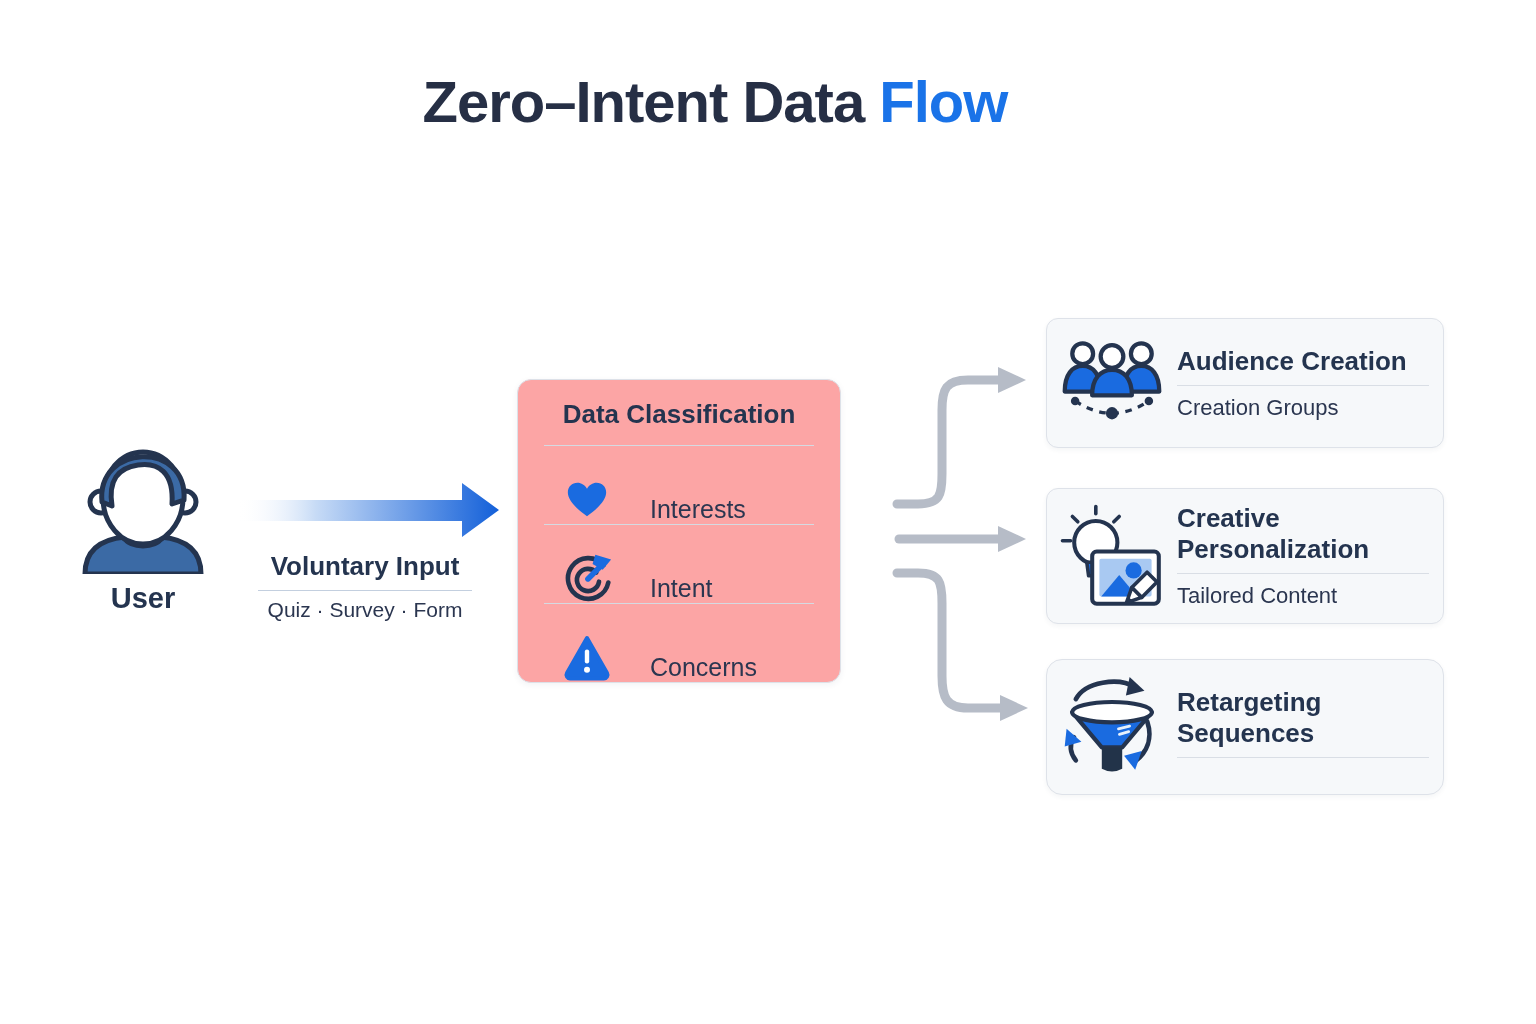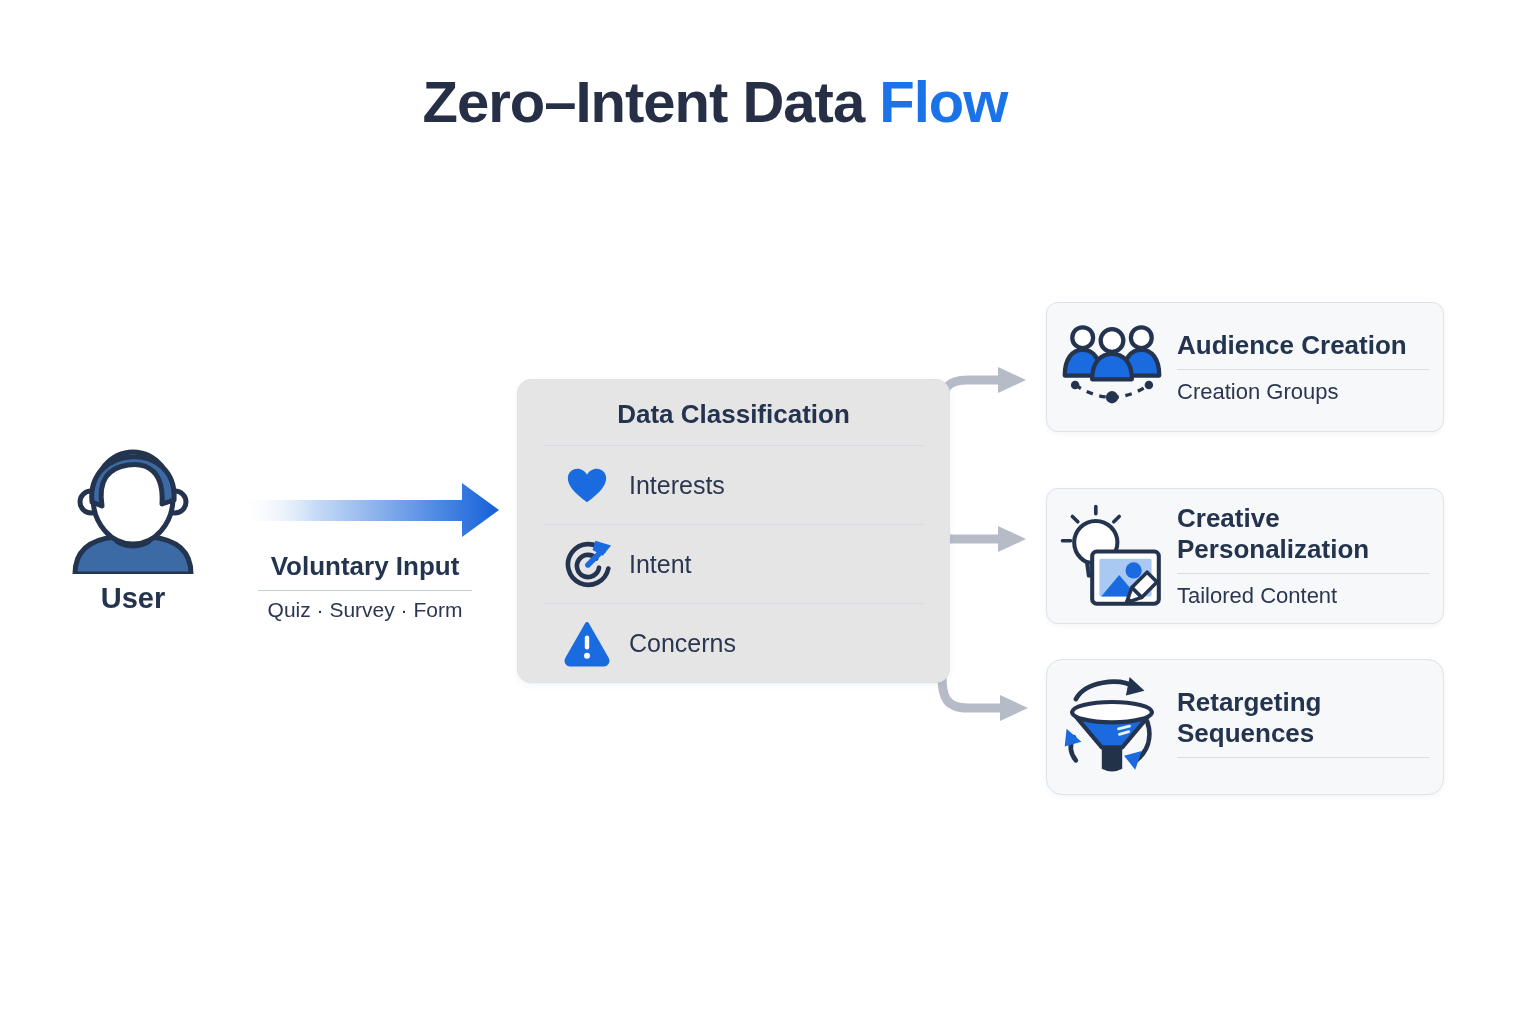--- a/index.html
+++ b/index.html
@@ -11,46 +11,46 @@
   }
   .abs{position:absolute;}
 
   
   .title-wrap{left:0;top:68px;width:1430px;text-align:center;
     font-size:58px;font-weight:700;letter-spacing:-1px;}
   .title-main{color:#262f45;}
   .title-accent{color:#1a73e8;margin-top:12px;}
 
   
-  .user-wrap{left:58px;top:418px;width:150px;text-align:center;}
+  .user-wrap{left:68px;top:418px;width:150px;text-align:center;}
   .user-label{margin-top:8px;font-size:29px;font-weight:700;color:#24344f;}
 
   
   .vol-wrap{left:256px;top:551px;width:218px;text-align:center;}
   .vol-title{font-size:26px;font-weight:700;color:#24344f;}
   .vol-divider{border:0;border-top:1.5px solid #c3cfdf;margin:8px 2px 7px;}
   .vol-sub{font-size:21px;color:#2b3650;}
 
   
-  .cls-box{left:517px;top:379px;width:433px;height:304px;
-    background:#e5e5e5;border:1.5px solid #dde1e8;border-radius:14px;
+  .cls-box{left:517px;top:379px;width:324px;height:304px;
+    background:#fca5a5;border:1.5px solid #dde1e8;border-radius:14px;
     box-shadow:0 2px 6px rgba(40,50,80,.06);box-sizing:border-box;z-index:2;}
   .cls-title{padding-top:19px;text-align:center;font-size:26px;font-weight:700;color:#24344f;}
   .cls-hr{border:0;border-top:1.5px solid #d5dae2;margin:15px 26px 0;}
-  .cls-row{display:flex;align-items:center;gap:17px;height:78px;padding-left:44px;}
+  .cls-row{display:flex;align-items:flex-end;gap:38px;height:78px;padding-left:44px;}
   .cls-row .lbl{font-size:25px;color:#2b3650;}
   .row-div{border-top:1.5px solid #d5dae2;margin:0 26px;}
   .cls-icon{width:50px;height:50px;display:flex;align-items:center;justify-content:center;}
 
   
   .out-box{left:1046px;width:398px;
     background:#f6f8fa;border:1.5px solid #dee2e9;border-radius:12px;
     box-shadow:0 2px 5px rgba(40,50,80,.05);box-sizing:border-box;
     display:flex;align-items:center;z-index:2;}
-  .out-1{top:302px;height:130px;}
+  .out-1{top:318px;height:130px;}
   .out-2{top:488px;height:136px;}
   .out-3{top:659px;height:136px;border-radius:16px;}
   .out-icon{width:130px;display:flex;align-items:center;justify-content:center;flex:0 0 130px;}
   .out-text{flex:1;padding-right:14px;}
   .out-title{font-size:26px;font-weight:700;color:#24344f;}
   .out-hr{border:0;border-top:1.5px solid #d9dee5;margin:8px 0 9px;}
   .out-sub{font-size:22px;color:#2b3650;}
 
   svg{display:block;}
   .overlay{left:0;top:0;z-index:1;pointer-events:none;}

